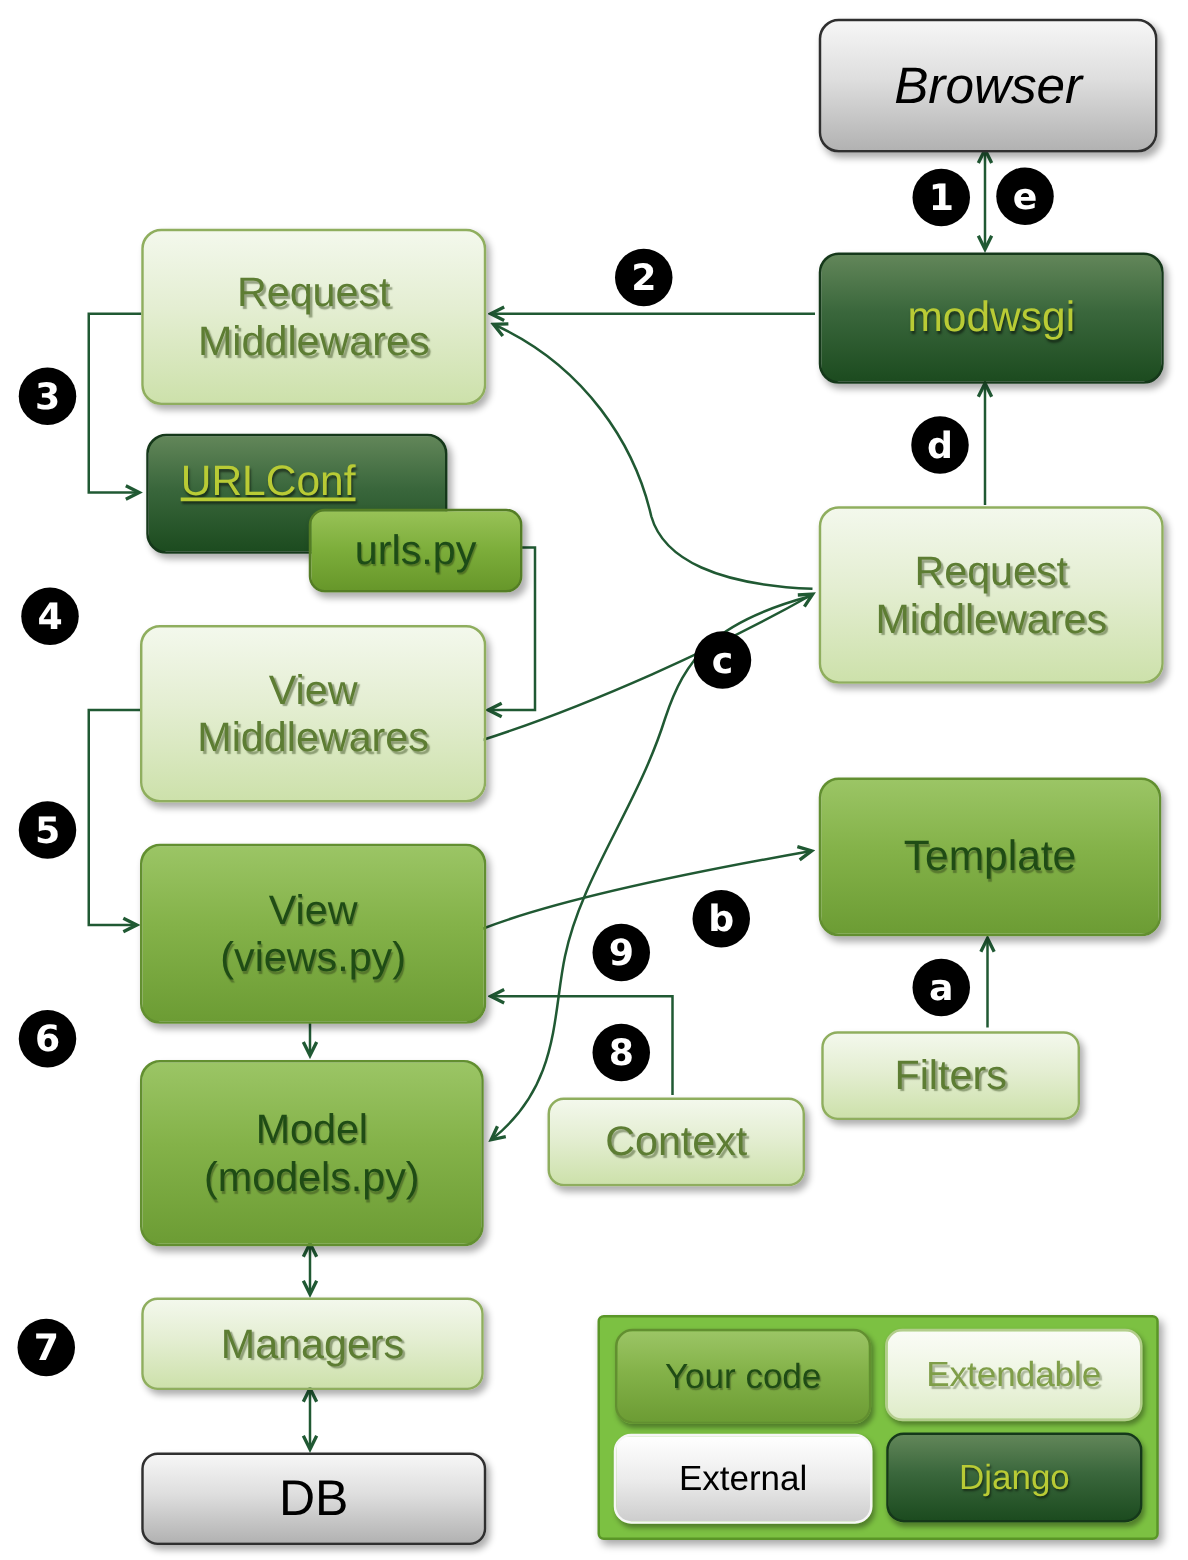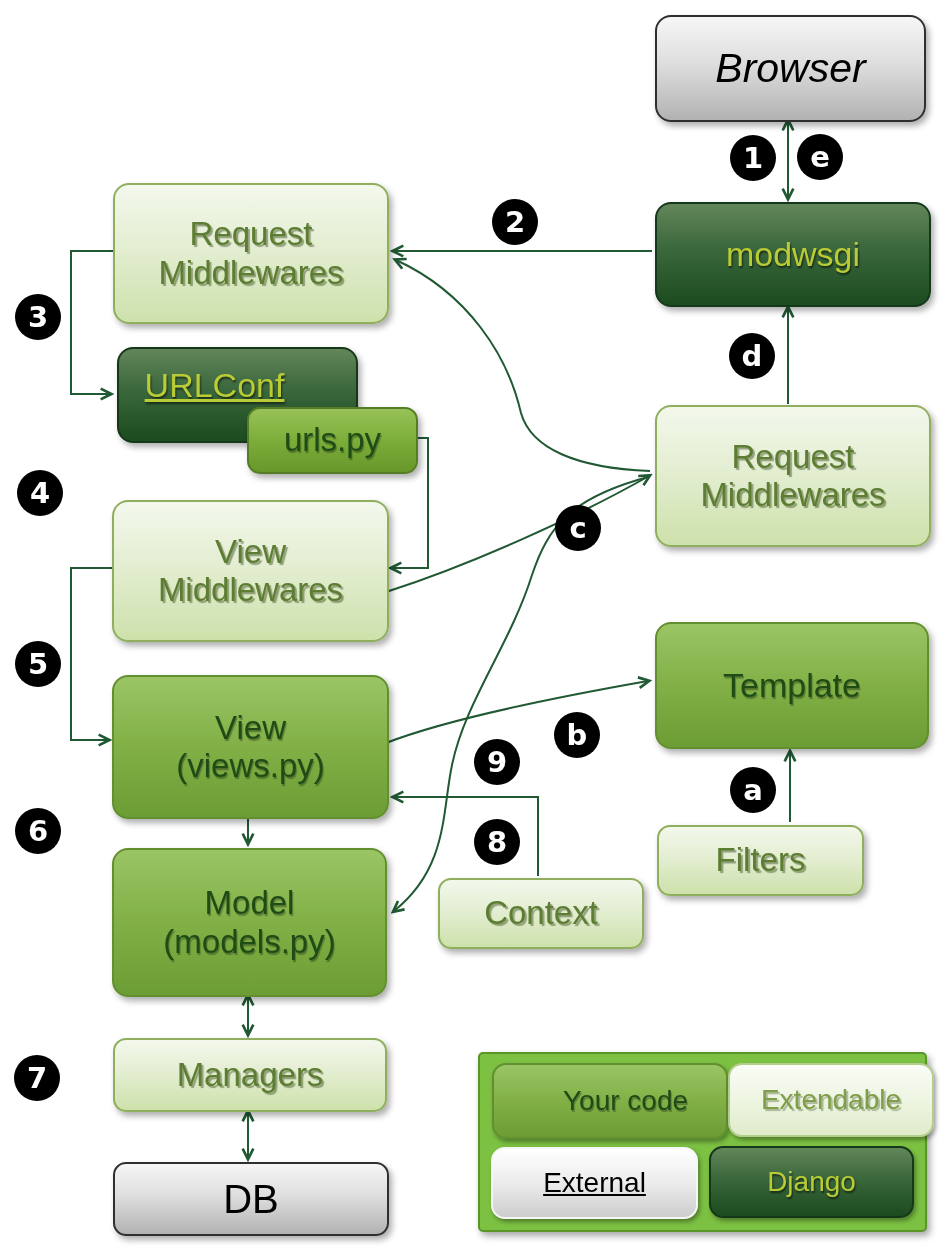--- a/index.html
+++ b/index.html
@@ -17,21 +17,20 @@
   }
   .box-light{
     background:linear-gradient(180deg,#f3f8ec 0%,#e4eed2 45%,#cde1ab 100%);
     border:2px solid #8fae5e;color:#5d7d33;
     text-shadow:2px 2px 1px rgba(45,65,20,0.45);
   }
   .box-xlight{
     background:linear-gradient(180deg,#fafcf6 0%,#eef5e2 50%,#dfecc9 100%);
     border:2px solid #b3cd8c;color:#7f9e48;
     text-shadow:2px 2px 1px rgba(45,65,20,0.35);
-    margin-left:20px;
   }
   .box-medium{
     background:linear-gradient(180deg,#9bc565 0%,#84b249 45%,#6c9c34 100%);
     border:2px solid #628f30;color:#1f4c15;
     text-shadow:1px 2px 1px rgba(0,0,0,0.30);
   }
   .box-bright{
     background:linear-gradient(180deg,#98c257 0%,#7cad3a 50%,#67972a 100%);
     border:2px solid #547d25;color:#1d4c17;
     text-shadow:1px 2px 1px rgba(0,0,0,0.30);
@@ -43,21 +42,20 @@
     text-shadow:1px 2px 2px rgba(0,0,0,0.55);
   }
   .box-gray{
     background:linear-gradient(180deg,#f6f6f6 0%,#dedede 45%,#b2b2b2 100%);
     border:2px solid #2f2f2f;color:#000000;
   }
   .box-extgray{
     background:linear-gradient(180deg,#ffffff 0%,#ececec 50%,#cdcdcd 100%);
     border:2px solid #f6f6f6;color:#000000;
     box-shadow:3px 4px 6px rgba(0,0,0,0.45);
-    text-decoration:underline;
   }
   .fs1{font-size:34px;}
   .fs2{font-size:33px;}
   .fs-browser{font-size:41px;font-style:italic;}
   .fs-db{font-size:40px;text-align:center;}
   .urlconf-pad{align-items:center;padding-right:46px;padding-bottom:18px;box-sizing:border-box;}
   .badge{
     position:absolute;z-index:4;width:46px;height:46px;border-radius:50%;
     background:var(--c-badge-bg);color:var(--c-badge-text);
     display:flex;align-items:center;justify-content:center;
@@ -142,19 +140,19 @@
   <div class="badge" style="left:38px;top:831px;">6</div>
   <div class="badge" style="left:37px;top:1078px;">7</div>
   <div class="badge" style="left:497px;top:842px;">8</div>
   <div class="badge" style="left:497px;top:762px;">9</div>
   <div class="badge" style="left:753px;top:790px;">a</div>
   <div class="badge" style="left:577px;top:735px;">b</div>
   <div class="badge" style="left:578px;top:528px;">c</div>
   <div class="badge" style="left:752px;top:356px;">d</div>
 
   <div class="legend">
-    <div class="box box-medium" style="left:12px;top:9px;width:201px;height:72px;padding-left:31px;">Your code</div>
+    <div class="box box-medium" style="left:12px;top:9px;width:201px;height:72px;">Your code</div>
     <div class="box box-xlight" style="left:228px;top:9px;width:202px;height:70px;">Extendable</div>
     <div class="box box-extgray" style="left:11px;top:93px;width:203px;height:68px;">External</div>
     <div class="box box-dark" style="left:229px;top:92px;width:201px;height:68px;">Django</div>
   </div>
 
 </div>
 
 </body></html>

